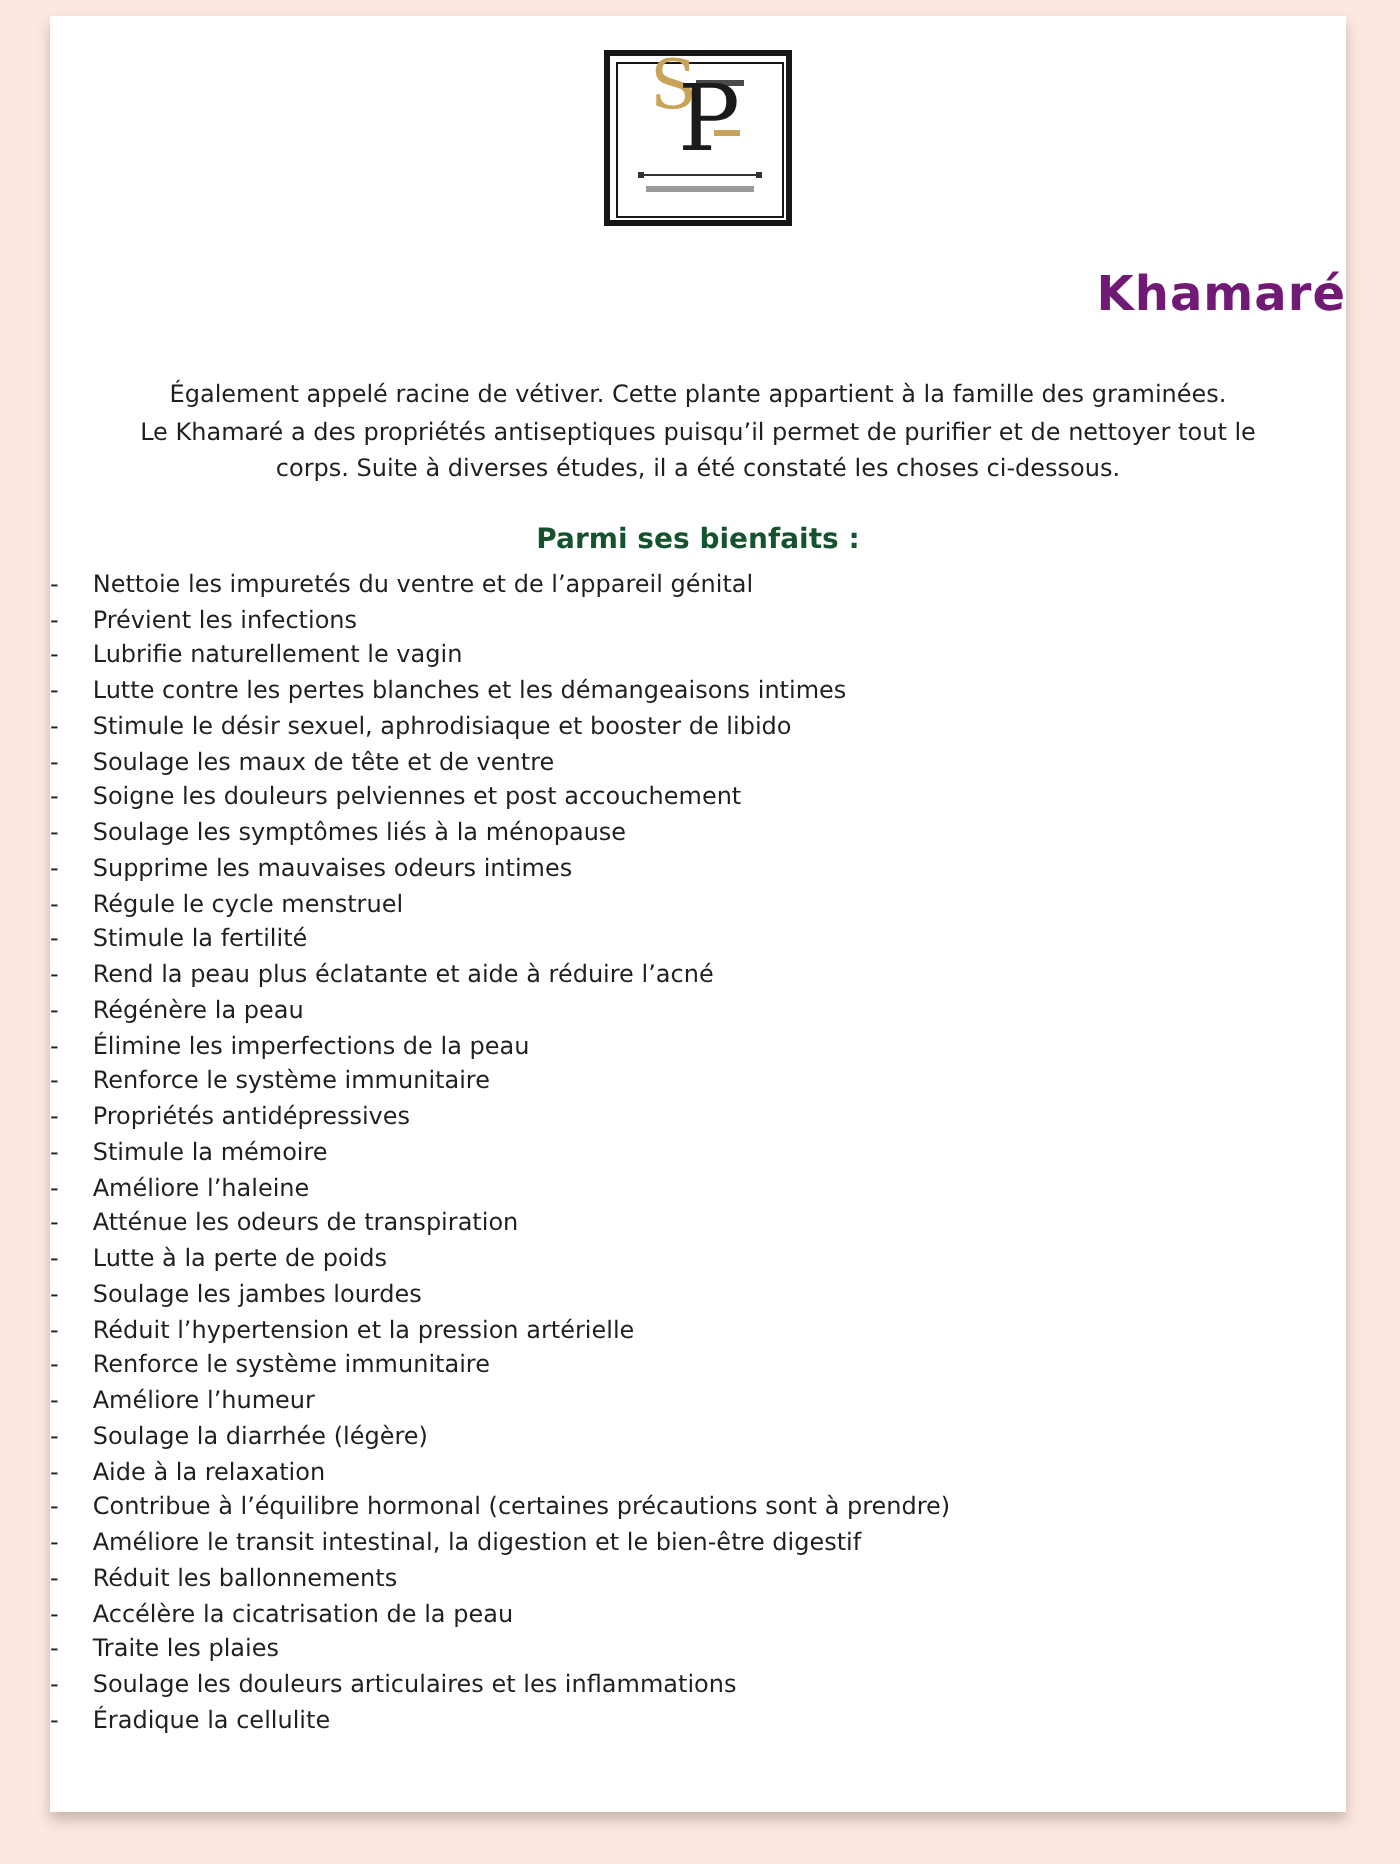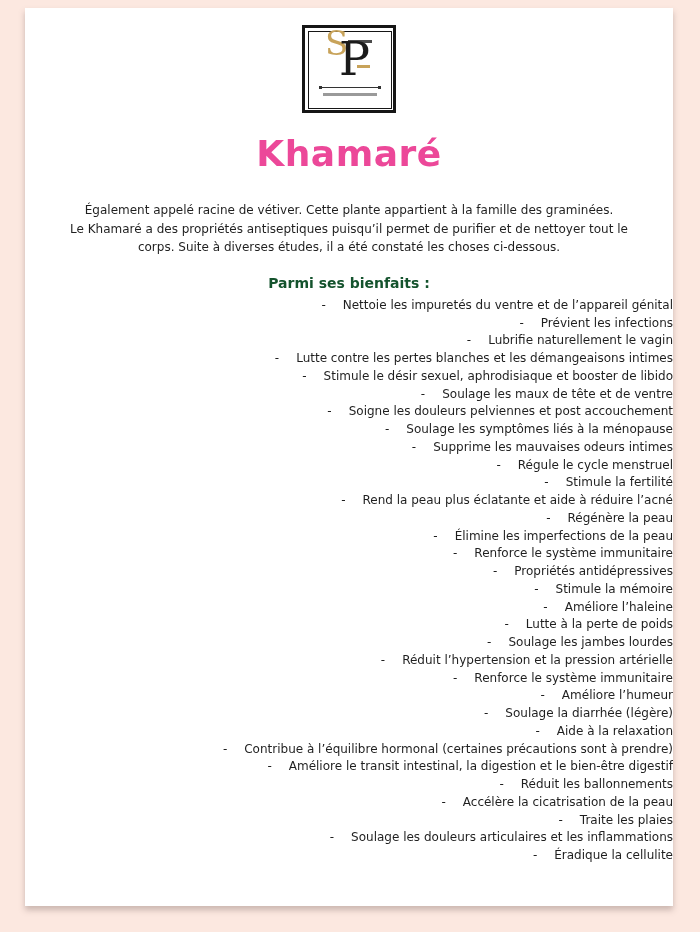--- a/index.html
+++ b/index.html
@@ -99,50 +99,49 @@
     left: 50%;
     transform: translateX(-50%);
     top: 61px;
     width: 54px;
     height: 2.5px;
     background: #9a9a9a;
   }
   
   .doc-title {
     margin: 20px 0 0 0;
-    text-align: center;
-    font-size: 36px;
+    text-align: right;
+    font-size: 24px;
     font-weight: bold;
     letter-spacing: 0.5px;
-    color: #ec4899;
+    color: #701a75;
   }
   .doc-intro {
     margin-top: 27px;
     padding: 0 6px;
     text-align: center;
     font-size: 12px;
     line-height: 18.6px;
     white-space: pre-line;
   }
   .benefits-heading {
     margin-top: 18px;
     text-align: center;
     font-size: 14px;
     font-weight: bold;
     color: #14532d;
   }
   .benefits-list {
     margin-top: 6px;
   }
   .benefit-line {
-    text-align: right;
+    text-align: left;
     font-size: 12px;
     line-height: 17.75px;
     white-space: nowrap;
-    padding-left: 44px;
   }
   .benefit-line .dash {
     display: inline-block;
     margin-right: 17px;
   }
 </style>
 </head>
 <body>
 
 <div class="sheet">
@@ -240,20 +239,23 @@
       </div>
 
       <div class="benefit-line">
         <span class="dash">-</span><span class="item-text">Stimule la mémoire</span>
       </div>
 
       <div class="benefit-line">
         <span class="dash">-</span><span class="item-text">Améliore l’haleine</span>
       </div>
 
+      <div class="benefit-line">
+        <span class="dash">-</span><span class="item-text">Atténue les odeurs de transpiration</span>
+      </div>
 
       <div class="benefit-line">
         <span class="dash">-</span><span class="item-text">Lutte à la perte de poids</span>
       </div>
 
       <div class="benefit-line">
         <span class="dash">-</span><span class="item-text">Soulage les jambes lourdes</span>
       </div>
 
       <div class="benefit-line">

